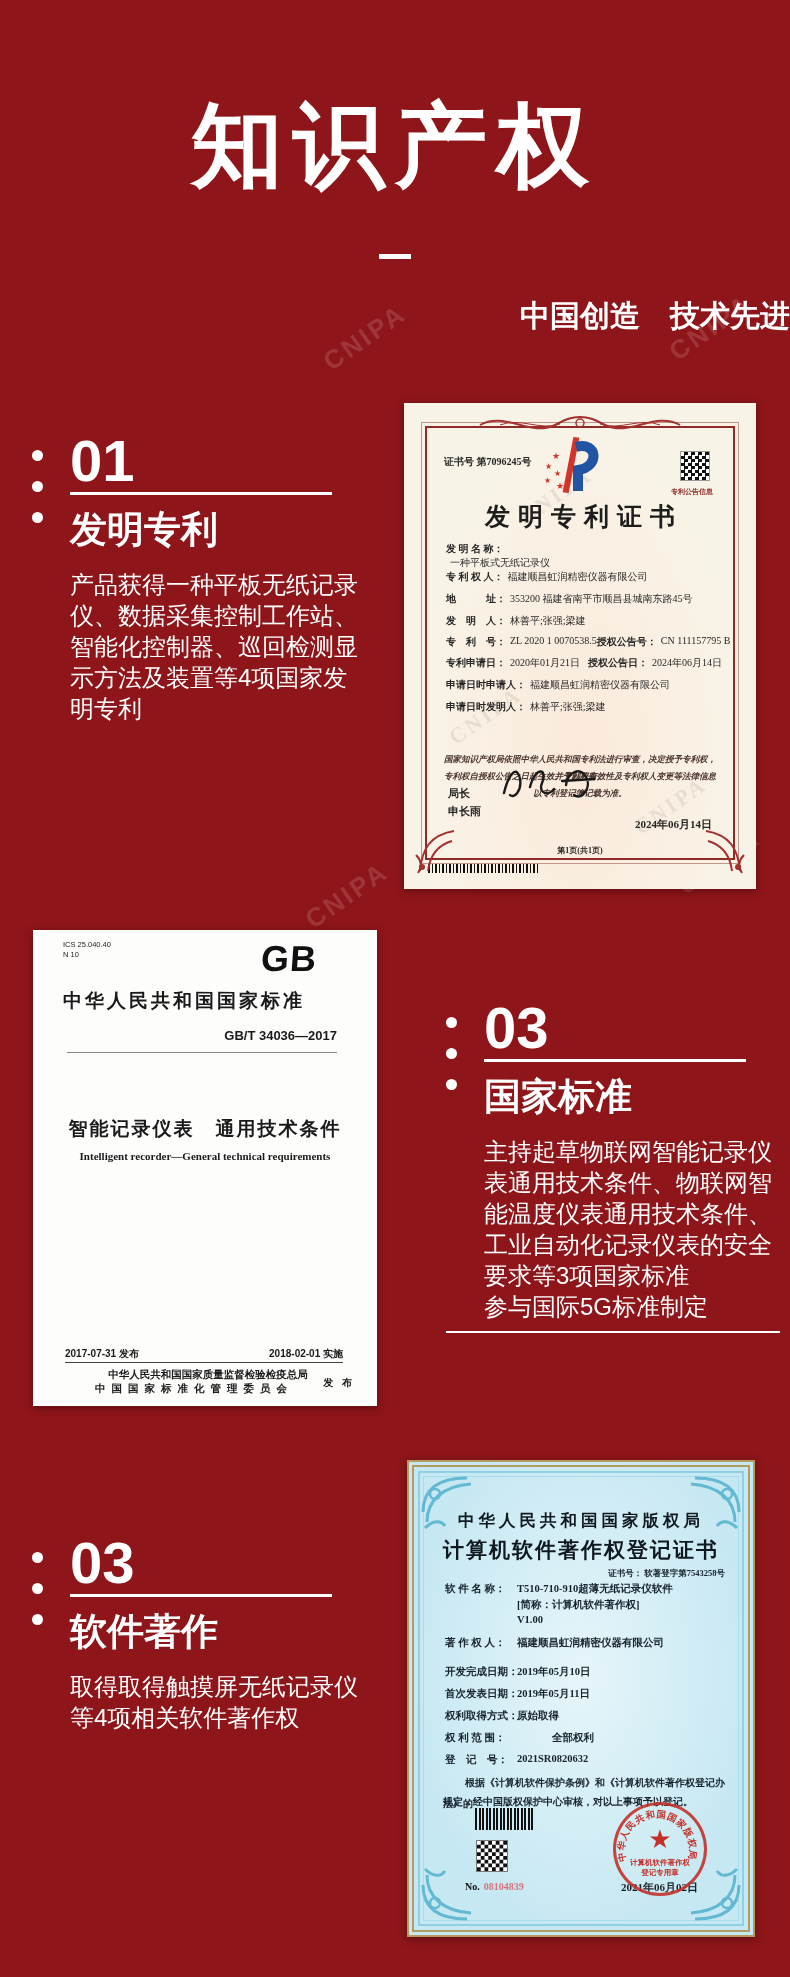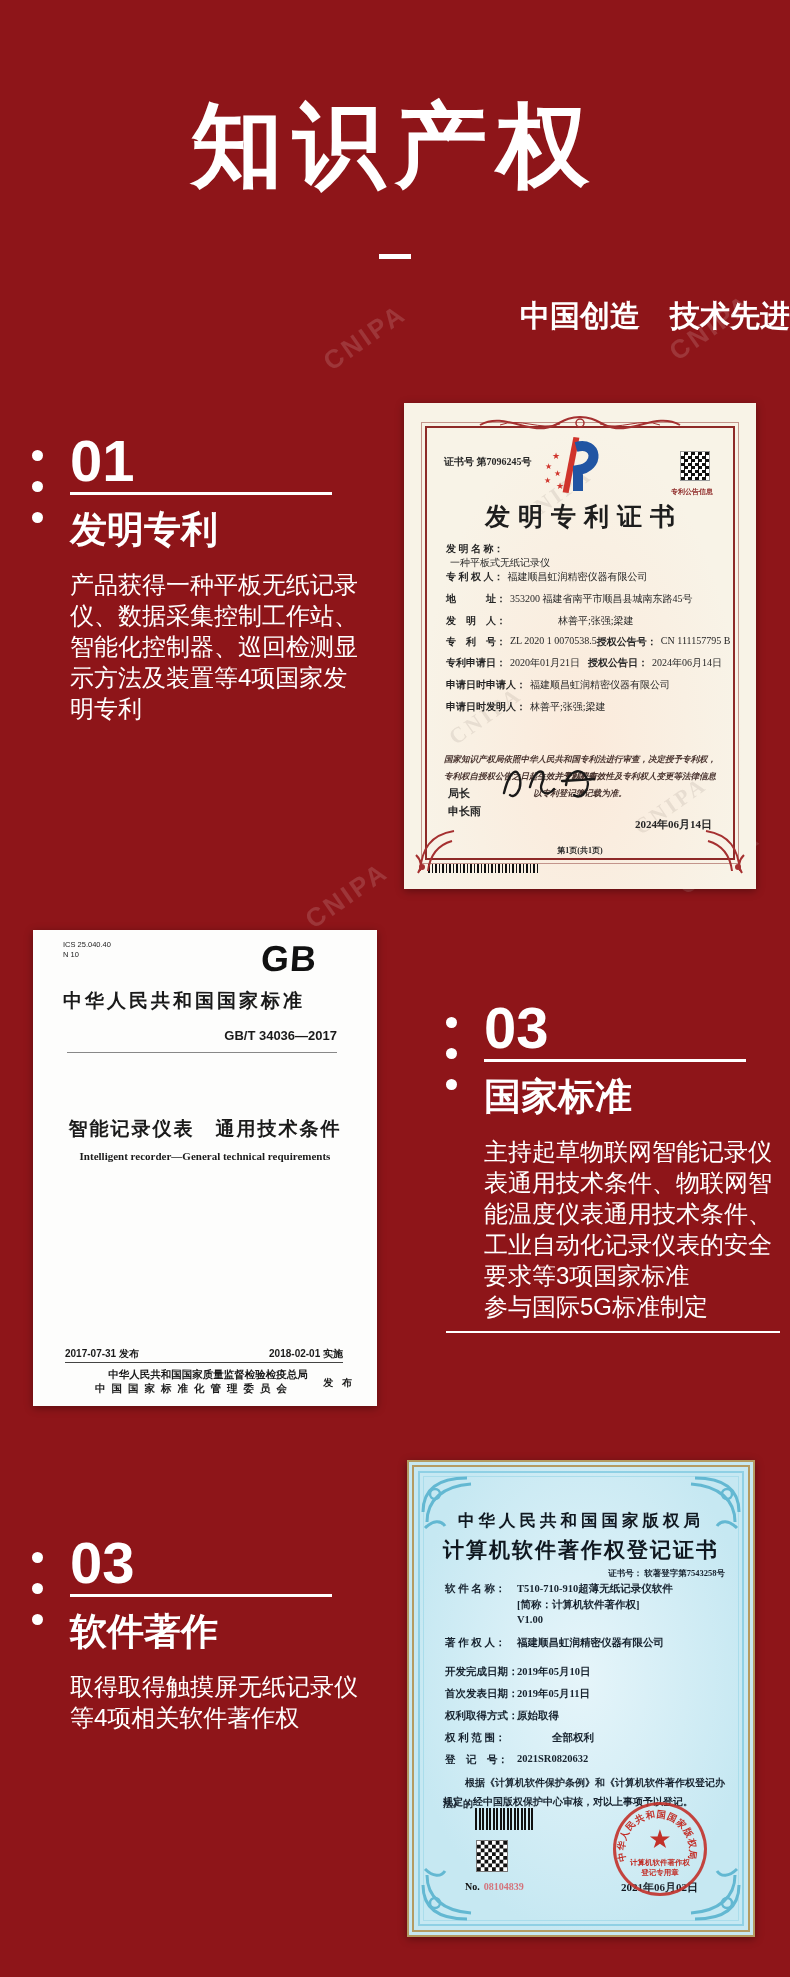--- a/index.html
+++ b/index.html
@@ -187,21 +187,21 @@
       <span class="pc-v">一种平板式无纸记录仪</span>
     </div>
     <div class="pc-row" style="top:167px;">
       <span class="pc-l">专 利 权 人：</span>
       <span class="pc-v">福建顺昌虹润精密仪器有限公司</span>
     </div>
     <div class="pc-row" style="top:189px;">
       <span class="pc-l">地　　　址：</span>
       <span class="pc-v">353200 福建省南平市顺昌县城南东路45号</span>
     </div>
-    <div class="pc-row" style="top:211px;gap:48px;">
+    <div class="pc-row" style="top:211px;">
       <span class="pc-l">发　明　人：</span>
       <span class="pc-v">林善平;张强;梁建</span>
     </div>
     <div class="pc-row" style="top:232px;">
       <span class="pc-g1">
         <span class="pc-l">专　利　号：</span>
         <span class="pc-v">ZL 2020 1 0070538.5</span>
       </span>
       <span class="pc-g2">
         <span class="pc-l">授权公告号：</span>

